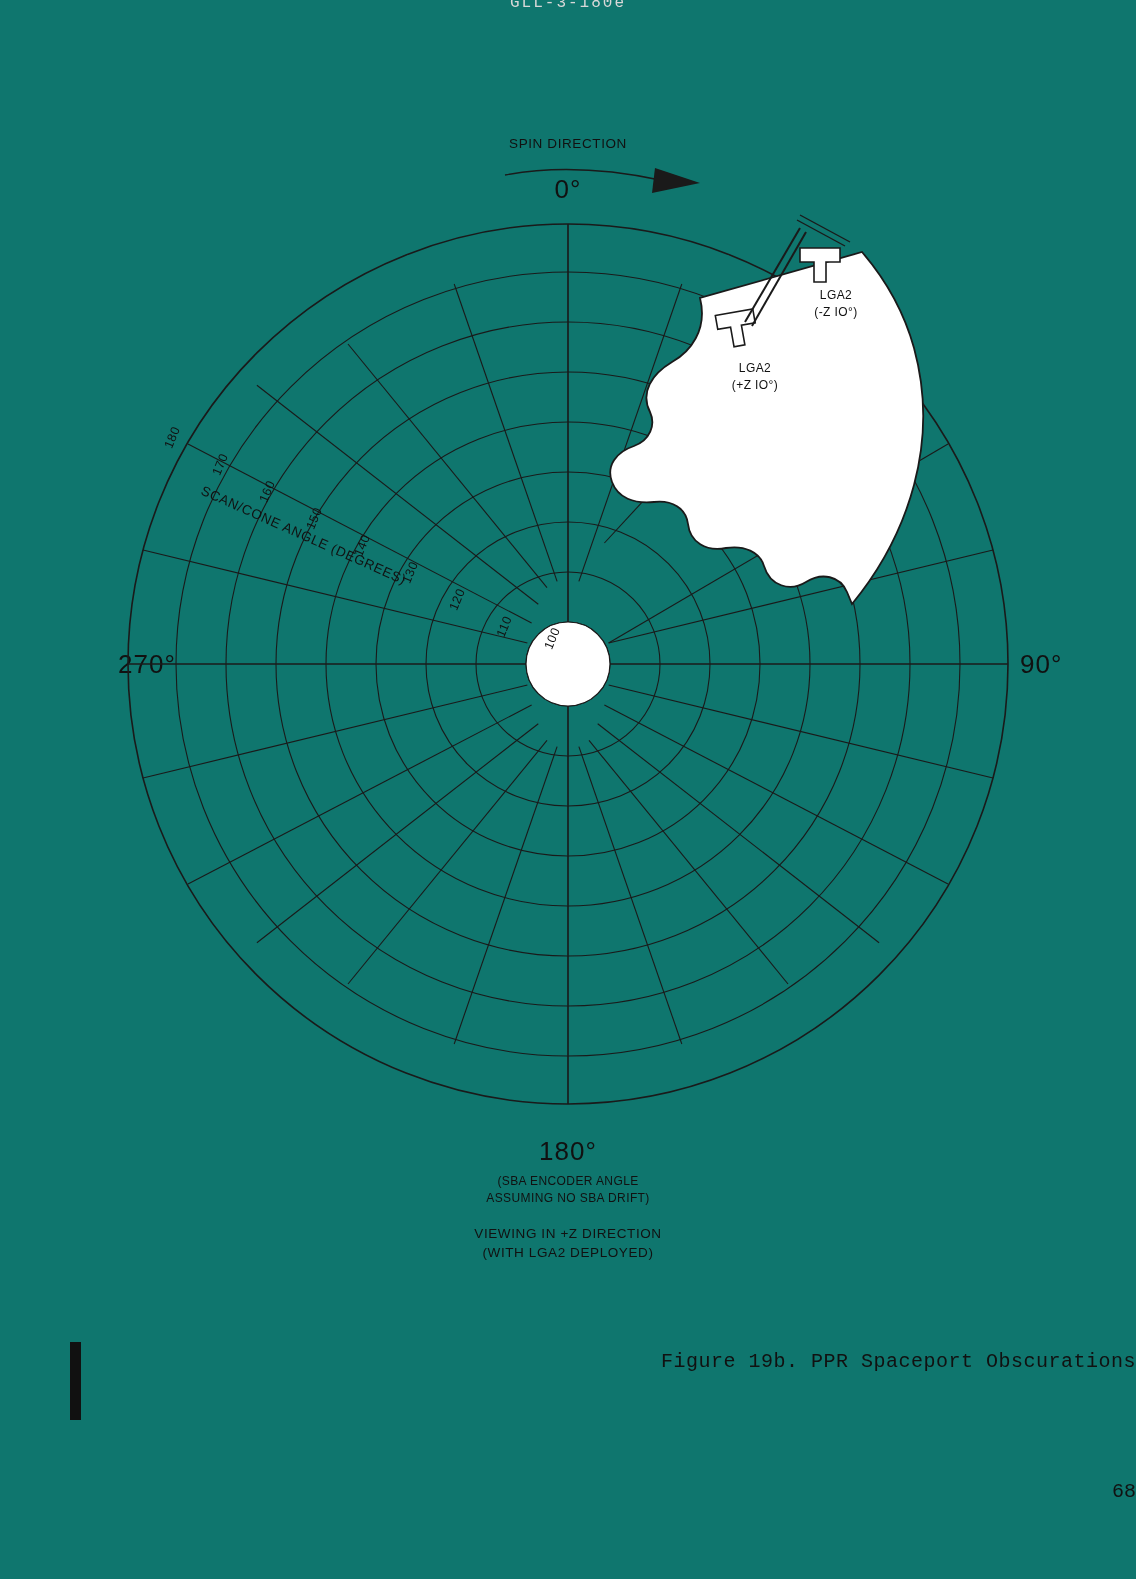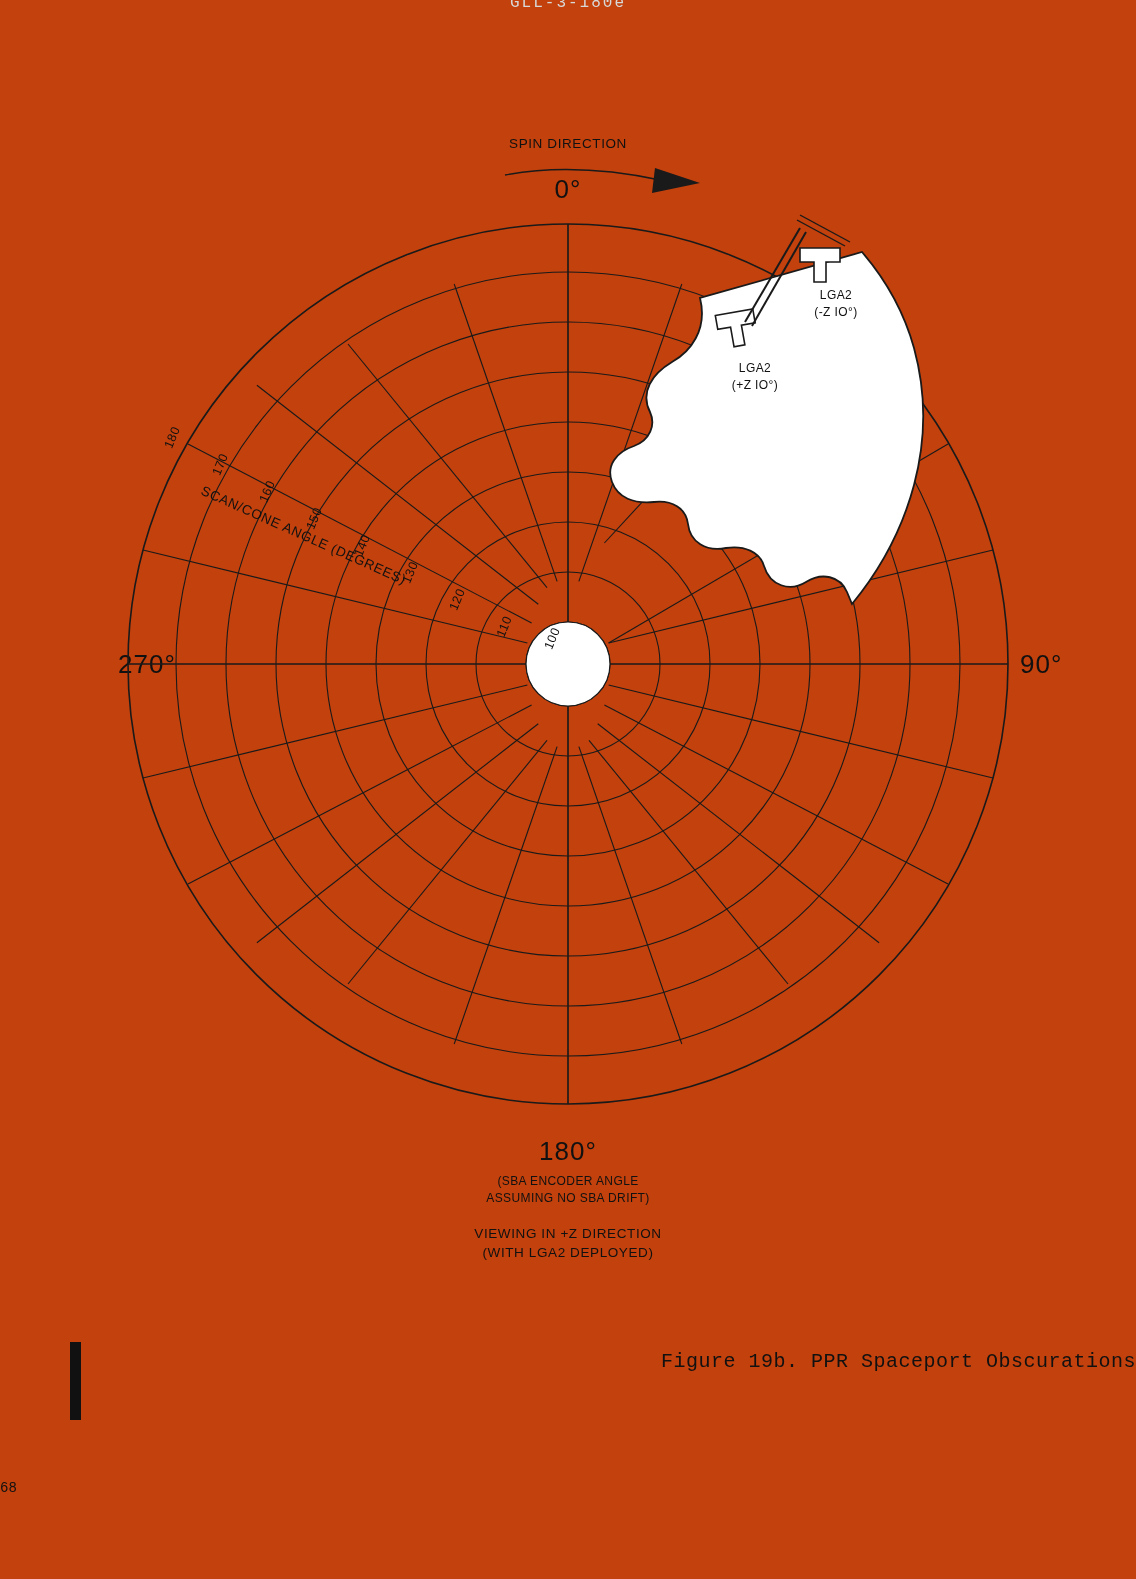--- a/index.html
+++ b/index.html
@@ -13,21 +13,21 @@
     position: relative;
     font-family: "Liberation Sans", sans-serif;
     color: #000000;
     overflow: hidden;
   }
   #page {
     position: absolute;
     left: 0; top: 0;
     width: 1136px;
     height: 1579px;
-    background: #c2410c;
+    background: #0f766e;
   }
   
   #header-remnant {
     position: absolute;
     top: -6px;
     left: 0;
     width: 1136px;
     text-align: center;
     font-family: "Liberation Mono", monospace;
     font-size: 16px;
@@ -65,23 +65,23 @@
     top: 1342px;
     width: 11px;
     height: 78px;
     background: #111;
   }
   #page-number {
     position: absolute;
     top: 1480px;
     left: 0;
     width: 1136px;
-    text-align: left;
+    text-align: right;
     font-family: "Liberation Mono", monospace;
-    font-size: 14px;
+    font-size: 20px;
     color: #111;
   }
   text {
     font-family: "Liberation Sans", sans-serif;
     fill: #111;
   }
   .axis-label {
     font-size: 26px;
     letter-spacing: 1px;
   }

